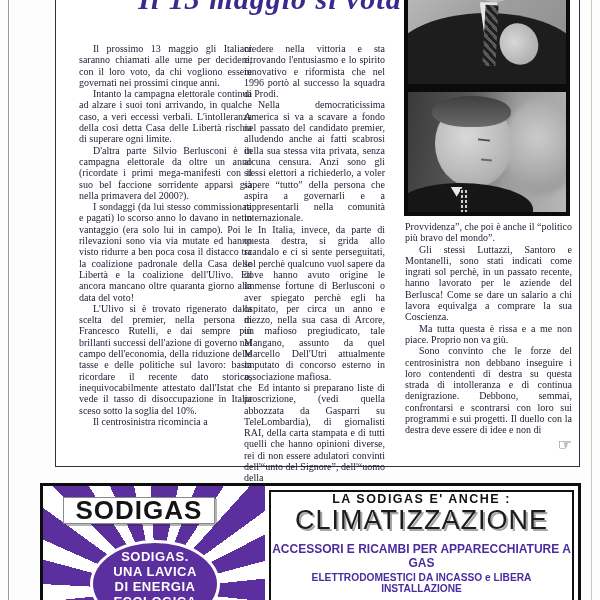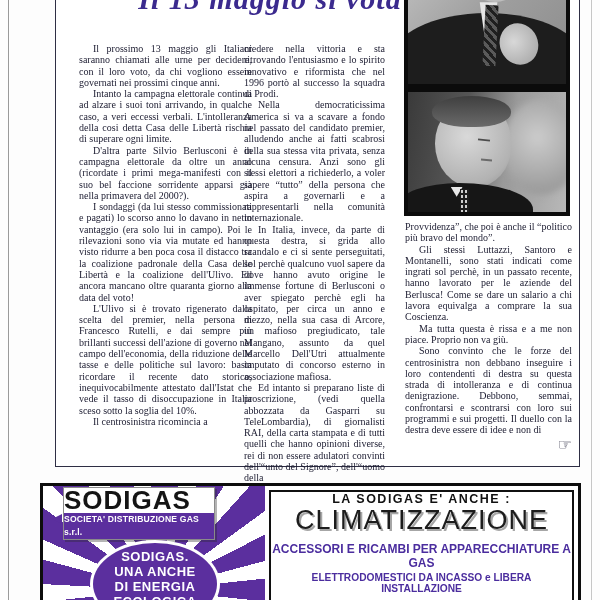--- a/index.html
+++ b/index.html
@@ -63,22 +63,22 @@
 
   
   .ad-frame{
     position:absolute;left:40px;top:483px;width:535px;height:130px;
     border:3px solid #0d0d0d;background:#fff;overflow:hidden;
     font-family:"Liberation Sans","DejaVu Sans",sans-serif;
   }
   .sodigas-panel{position:absolute;left:0;top:0;width:222px;height:130px;overflow:hidden;}
   .sunburst{position:absolute;inset:0;
     background:repeating-conic-gradient(from 0deg at 51% 80%,#5b2f9e 0deg 12deg,#ffffff 12deg 21deg);}
-  .logo-box{position:absolute;left:20px;top:1px;width:150px;background:#fff;
-    border:1px solid #8a8a8a;box-shadow:2px 2px 0 rgba(40,40,40,.35);text-align:left;}
+  .logo-box{position:absolute;left:20px;top:11px;width:150px;background:#fff;
+    border:1px solid #8a8a8a;box-shadow:2px 2px 0 rgba(40,40,40,.35);text-align:center;}
   .logo-name{font-size:26px;line-height:25px;font-weight:900;letter-spacing:1px;color:#141414;}
   .logo-sub{position:relative;background:#5b2f9e;color:#fff;font-size:8.6px;font-weight:bold;
     line-height:13px;letter-spacing:0.2px;}
   .logo-arrow{position:absolute;left:-12px;top:1px;width:0;height:0;
     border-top:5.5px solid transparent;border-bottom:5.5px solid transparent;
     border-right:10px solid #5b2f9e;}
   .eco-oval{position:absolute;left:50px;top:57px;width:124px;height:82px;border-radius:50%;
     background:#5b2f9e;box-shadow:0 0 0 3px #ffffff;color:#fff;text-align:center;
     font-weight:900;font-size:13px;line-height:15px;padding-top:6px;box-sizing:border-box;
     letter-spacing:0.5px;}
@@ -144,28 +144,24 @@
   <div class="pb-shoulder"></div>
   <div class="pb-collar"></div>
   <div class="pb-tie"></div>
 </div>
 
 <div class="ad-frame">
   <div class="sodigas-panel">
     <div class="sunburst"></div>
     <div class="logo-box">
       <div class="logo-name">SODIGAS</div>
-      <div class="logo-sub">
-        <span class="logo-arrow"></span>
-        <span>SOCIETA' DISTRIBUZIONE GAS s.r.l.</span>
-      </div>
     </div>
     <div class="eco-oval">
       <div>SODIGAS.</div>
-      <div>UNA ANCHE</div>
+      <div>UNA LAVICA</div>
       <div>DI ENERGIA</div>
       <div>ECOLOGICA</div>
     </div>
   </div>
   <div class="clima-panel">
     <div class="clima-intro">LA SODIGAS  E' ANCHE :</div>
     <div class="clima-headline">CLIMATIZZAZIONE</div>
     <div class="service service-0">ACCESSORI E RICAMBI PER APPARECCHIATURE A GAS</div>
     <div class="service service-1">ELETTRODOMESTICI DA INCASSO e LIBERA INSTALLAZIONE</div>
     <div class="service service-2">TV - SATELLITARE - CALDAIE E SCALDABAGNI</div>

